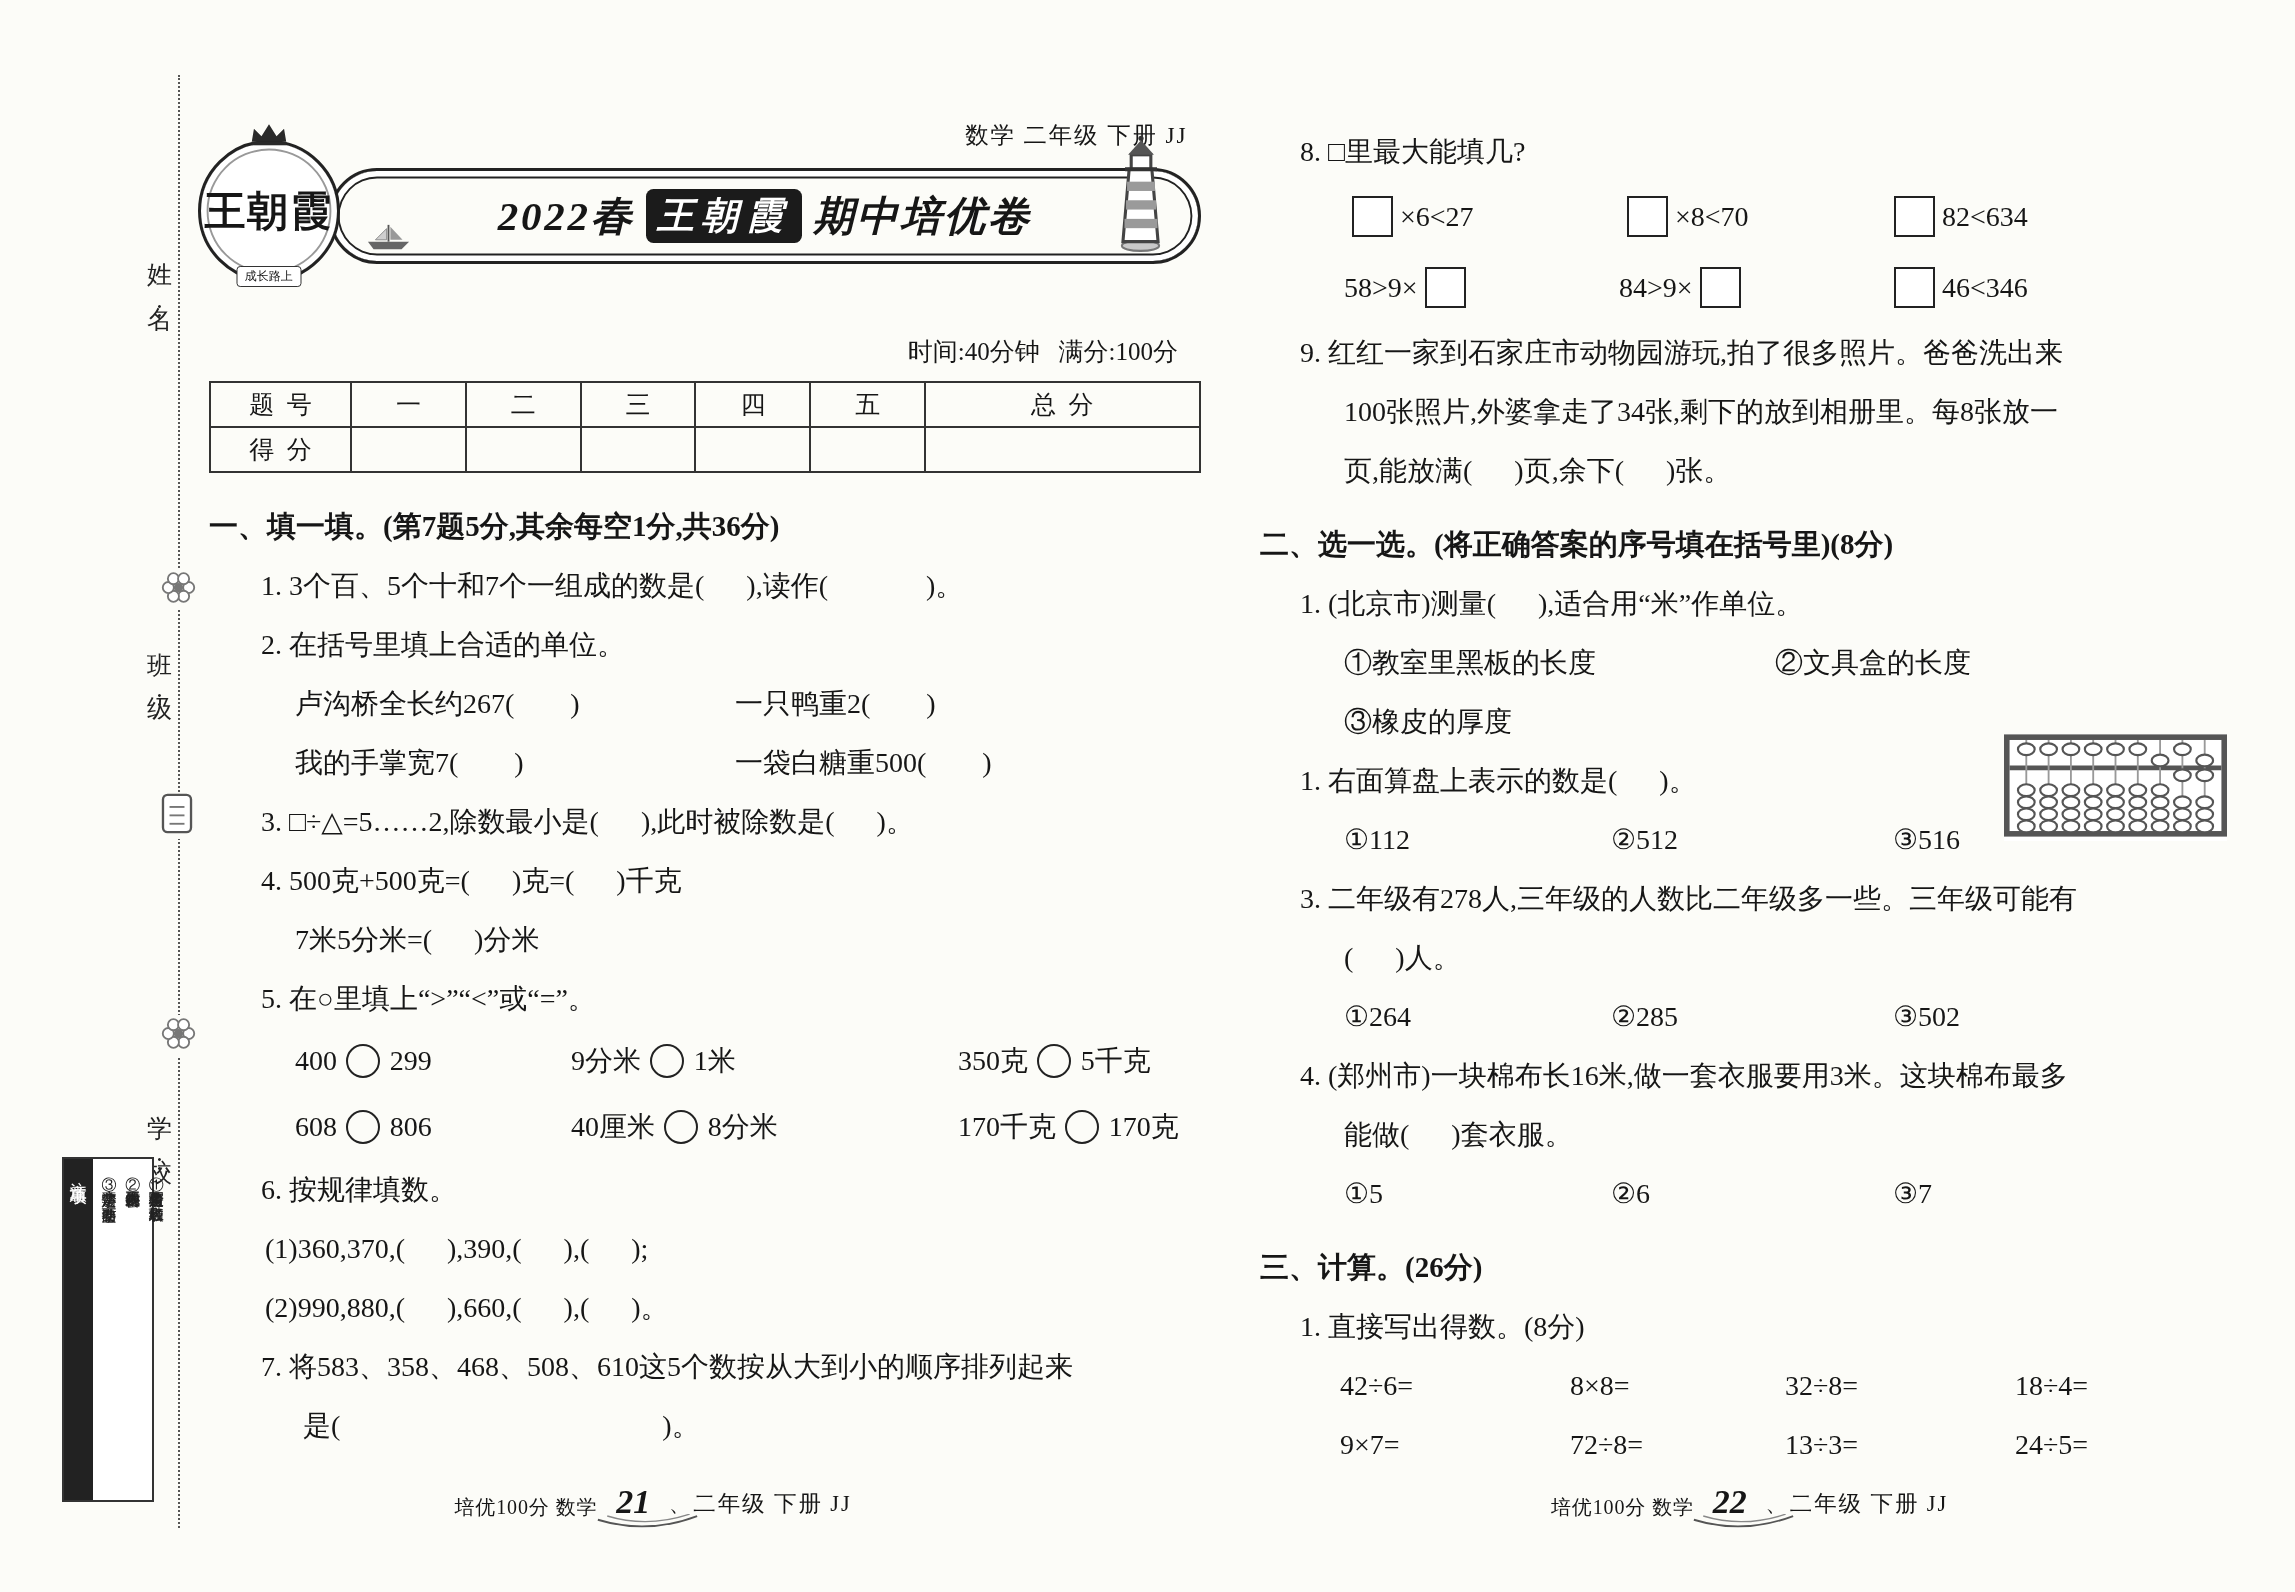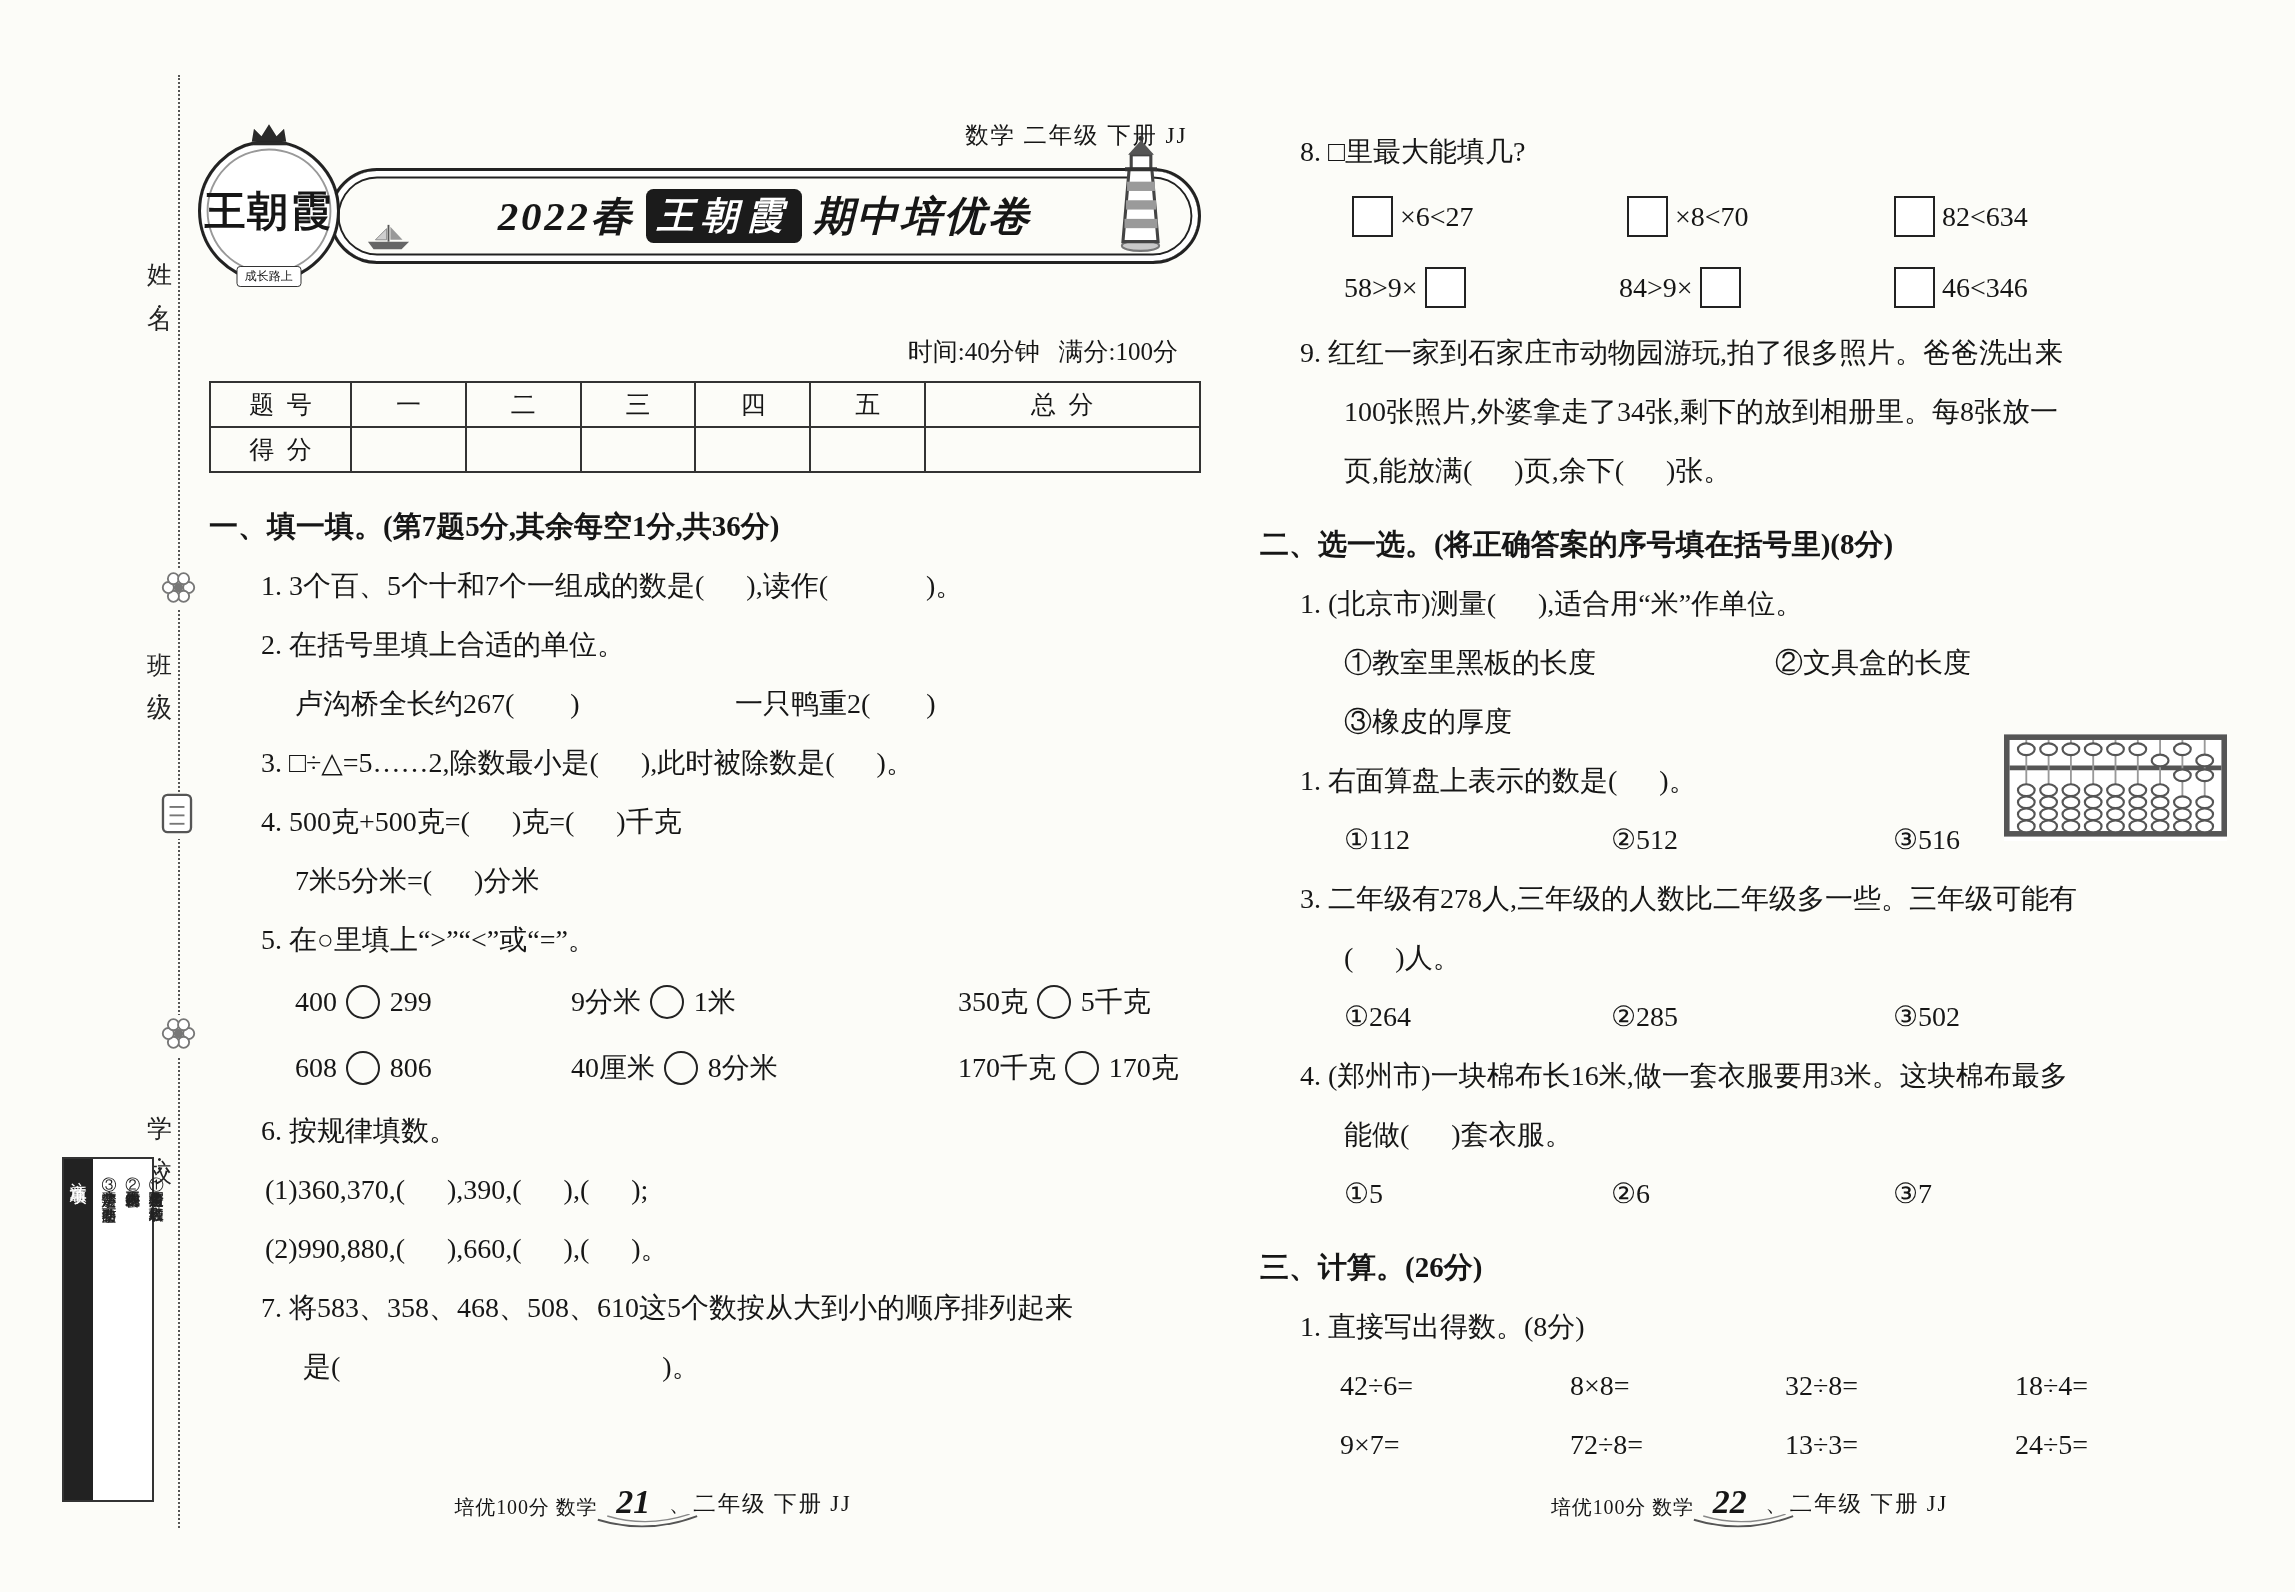--- a/index.html
+++ b/index.html
@@ -243,20 +243,24 @@
     </tbody>
       </table>
 
     <div class="body-lines">
       <div class="ln sec-title">一、填一填。(第7题5分,其余每空1分,共36分)</div>
       <div class="ln q">1. 3个百、5个十和7个一组成的数是(      ),读作(              )。</div>
       <div class="ln q">2. 在括号里填上合适的单位。</div>
       <div class="ln sub2 pair">
         <span>卢沟桥全长约267(        )</span>
         <span>一只鸭重2(        )</span>
+      </div>
+      <div class="ln sub2 pair">
+        <span>我的手掌宽7(        )</span>
+        <span>一袋白糖重500(        )</span>
       </div>
       <div class="ln q">3. □÷△=5……2,除数最小是(      ),此时被除数是(      )。</div>
       <div class="ln q">4. 500克+500克=(      )克=(      )千克</div>
       <div class="ln sub2">7米5分米=(      )分米</div>
       <div class="ln q">5. 在○里填上“&gt;”“&lt;”或“=”。</div>
 
       <div class="ln cmp-row">
         <span class="cmp-cell">
           <span>400</span>
           <span class="cmp-circle"></span>

